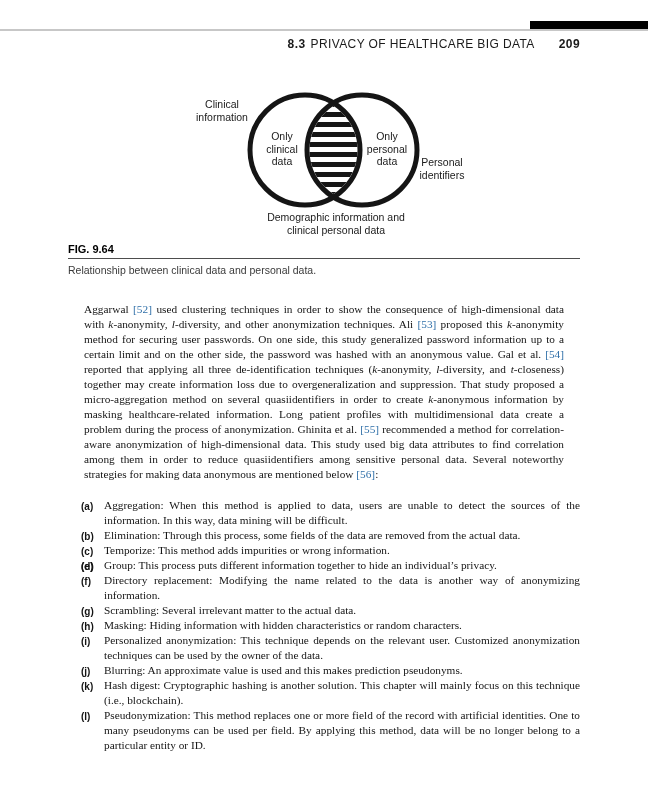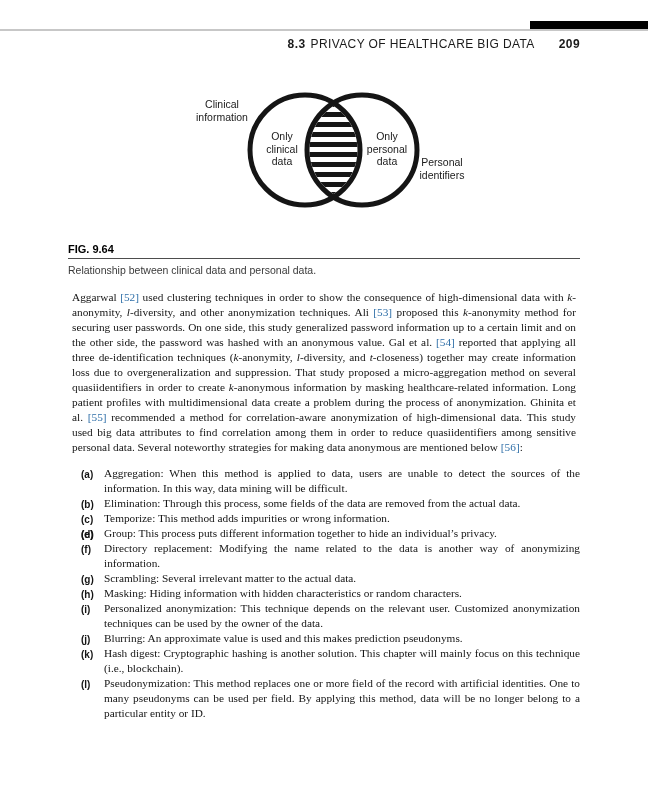--- a/index.html
+++ b/index.html
@@ -28,21 +28,21 @@
   .vl-onlypers  { left:296px; top:40px; width:46px; }
   .vl-persid    { left:342px; top:66px; width:64px; }
   .vl-caption   { left:183px; top:121px; width:170px; }
   
   .figblock { position:absolute; left:68px; top:243px; width:512px; }
   .fignum { font-family:"Liberation Sans", sans-serif; font-weight:bold; font-size:11px; color:#000; }
   .figrule { height:1px; background:#4d4d4d; margin:3px 0 5px 0; }
   .figtext { font-family:"Liberation Sans", sans-serif; font-size:10.5px; color:#3a3a3a; }
   
   .body { position:absolute; left:68px; top:286px; width:512px; font-size:11.3px; line-height:15px; }
-  .para { margin:4px; text-align:justify; }
+  .para { margin:16px; text-align:justify; }
   .cite { color:#2f6fa8; }
   .it { font-style:italic; }
   .anon-list { list-style:none; margin:11px 0 0 0; padding:0; }
   .anon-list li { position:relative; padding-left:36px; text-align:justify; }
   .anon-list .marker {
     position:absolute; left:13px; top:1px;
     font-family:"Liberation Sans", sans-serif; font-weight:bold; font-size:10px;
   }
 </style>
 </head>
@@ -68,20 +68,21 @@
         </clipPath>
       </defs>
       <circle cx="117" cy="60" r="52.5" fill="url(#hstripes)" clip-path="url(#lensClip)"></circle>
       <circle cx="60" cy="60" r="55" fill="none" stroke="#151515" stroke-width="5"></circle>
       <circle cx="117" cy="60" r="55" fill="none" stroke="#151515" stroke-width="5"></circle>
     </svg>
     <div class="vlabel vl-clinical">Clinical information</div>
     <div class="vlabel vl-onlyclin">Only clinical data</div>
     <div class="vlabel vl-onlypers">Only personal data</div>
     <div class="vlabel vl-persid">Personal identifiers</div>
+    <div class="vlabel vl-caption">Demographic information and clinical personal data</div>
   </figure>
 
   <div class="figblock">
     <div class="fignum">FIG. 9.64</div>
     <div class="figrule"></div>
     <div class="figtext">Relationship between clinical data and personal data.</div>
   </div>
 
   <div class="body">
     <p class="para"><span>Aggarwal </span><span class="cite">[52]</span><span> used clustering techniques in order to show the consequence of high-dimensional data with </span><span class="it">k</span><span>-anonymity, </span><span class="it">l</span><span>-diversity, and other anonymization techniques. Ali </span><span class="cite">[53]</span><span> proposed this </span><span class="it">k</span><span>-anonymity method for securing user passwords. On one side, this study generalized password information up to a certain limit and on the other side, the password was hashed with an anonymous value. Gal et al. </span><span class="cite">[54]</span><span> reported that applying all three de-identification techniques (</span><span class="it">k</span><span>-anonymity, </span><span class="it">l</span><span>-diversity, and </span><span class="it">t</span><span>-closeness) together may create information loss due to overgeneralization and suppression. That study proposed a micro-aggregation method on several quasiidentifiers in order to create </span><span class="it">k</span><span>-anonymous information by masking healthcare-related information. Long patient profiles with multidimensional data create a problem during the process of anonymization. Ghinita et al. </span><span class="cite">[55]</span><span> recommended a method for correlation-aware anonymization of high-dimensional data. This study used big data attributes to find correlation among them in order to reduce quasiidentifiers among sensitive personal data. Several noteworthy strategies for making data anonymous are mentioned below </span><span class="cite">[56]</span><span>:</span></p>

